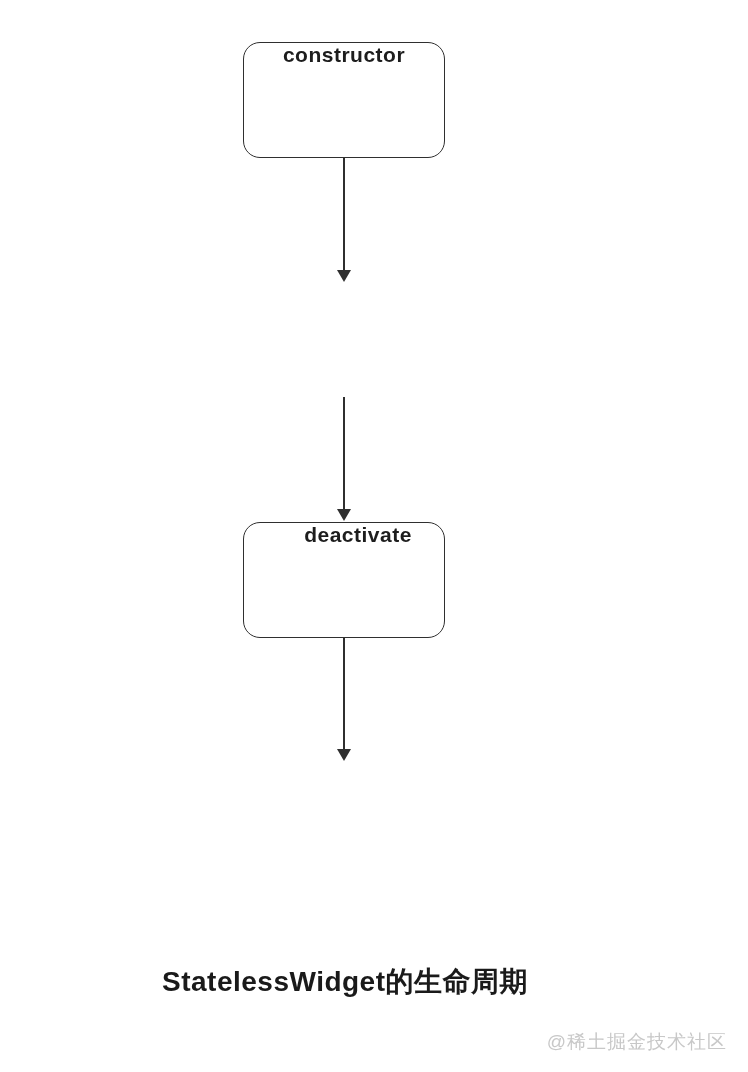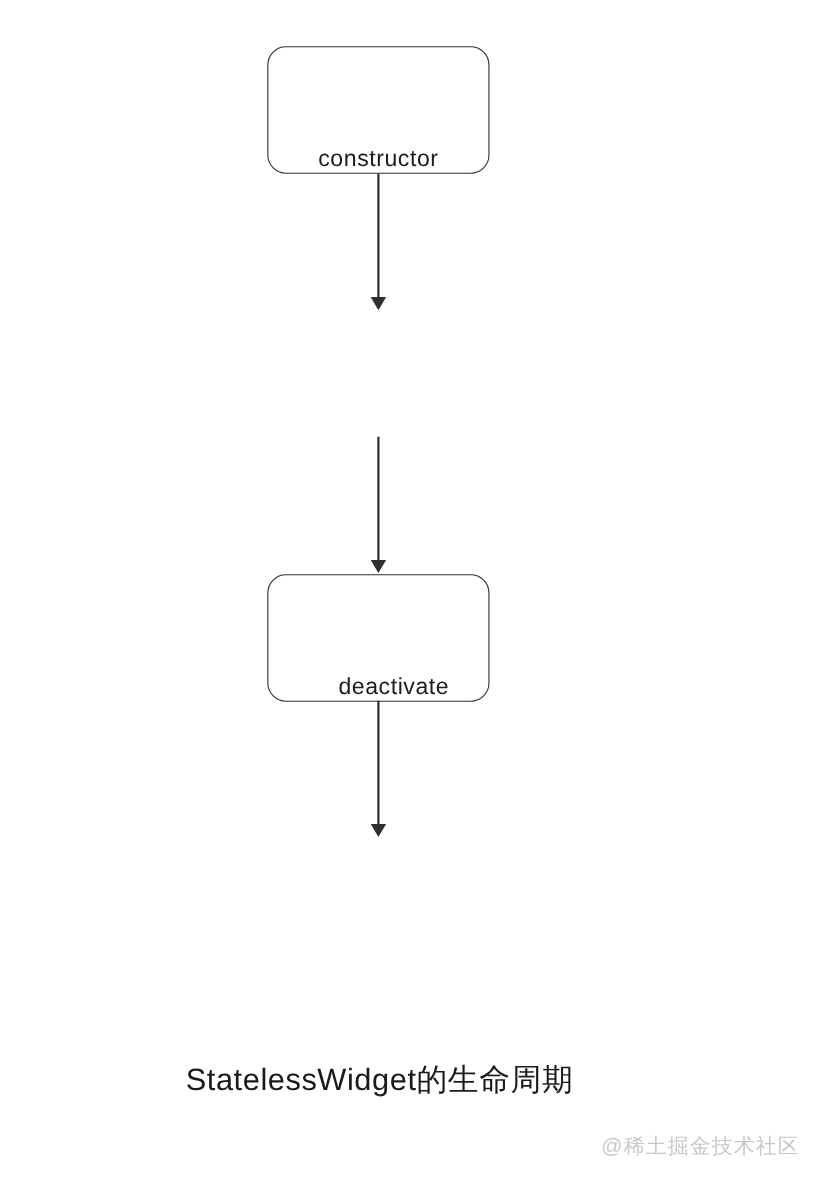--- a/index.html
+++ b/index.html
@@ -18,24 +18,24 @@
   .flow-node {
     position: absolute;
     left: 243px;
     width: 202px;
     height: 116px;
     box-sizing: border-box;
     border: 1.5px solid #2f2f2f;
     border-radius: 17px;
     background: #ffffff;
     display: flex;
-    align-items: flex-end;
+    align-items: flex-start;
     justify-content: center;
     font-size: 21px;
-    font-weight: 400;
+    font-weight: 700;
     letter-spacing: 0.5px;
     color: #1d1d1d;
   }
   .node-constructor { top: 42px; }
   .node-build       { top: 283px; }
   .node-deactivate  { top: 522px; padding-left: 28px; }
   .node-dispose     { top: 762px; }
 
   .arrow-line {
     position: absolute;
@@ -60,21 +60,21 @@
   .arrow-head-2 { top: 509px; }
   .arrow-head-3 { top: 749px; }
 
   .diagram-caption {
     position: absolute;
     top: 963px;
     left: 0;
     width: 690px;
     text-align: center;
     font-size: 28px;
-    font-weight: 400;
+    font-weight: 700;
     color: #1a1a1a;
     letter-spacing: 0.5px;
   }
   .watermark {
     position: absolute;
     top: 1029px;
     right: 21px;
     font-size: 19px;
     font-weight: 400;
     color: #c8c8c8;

